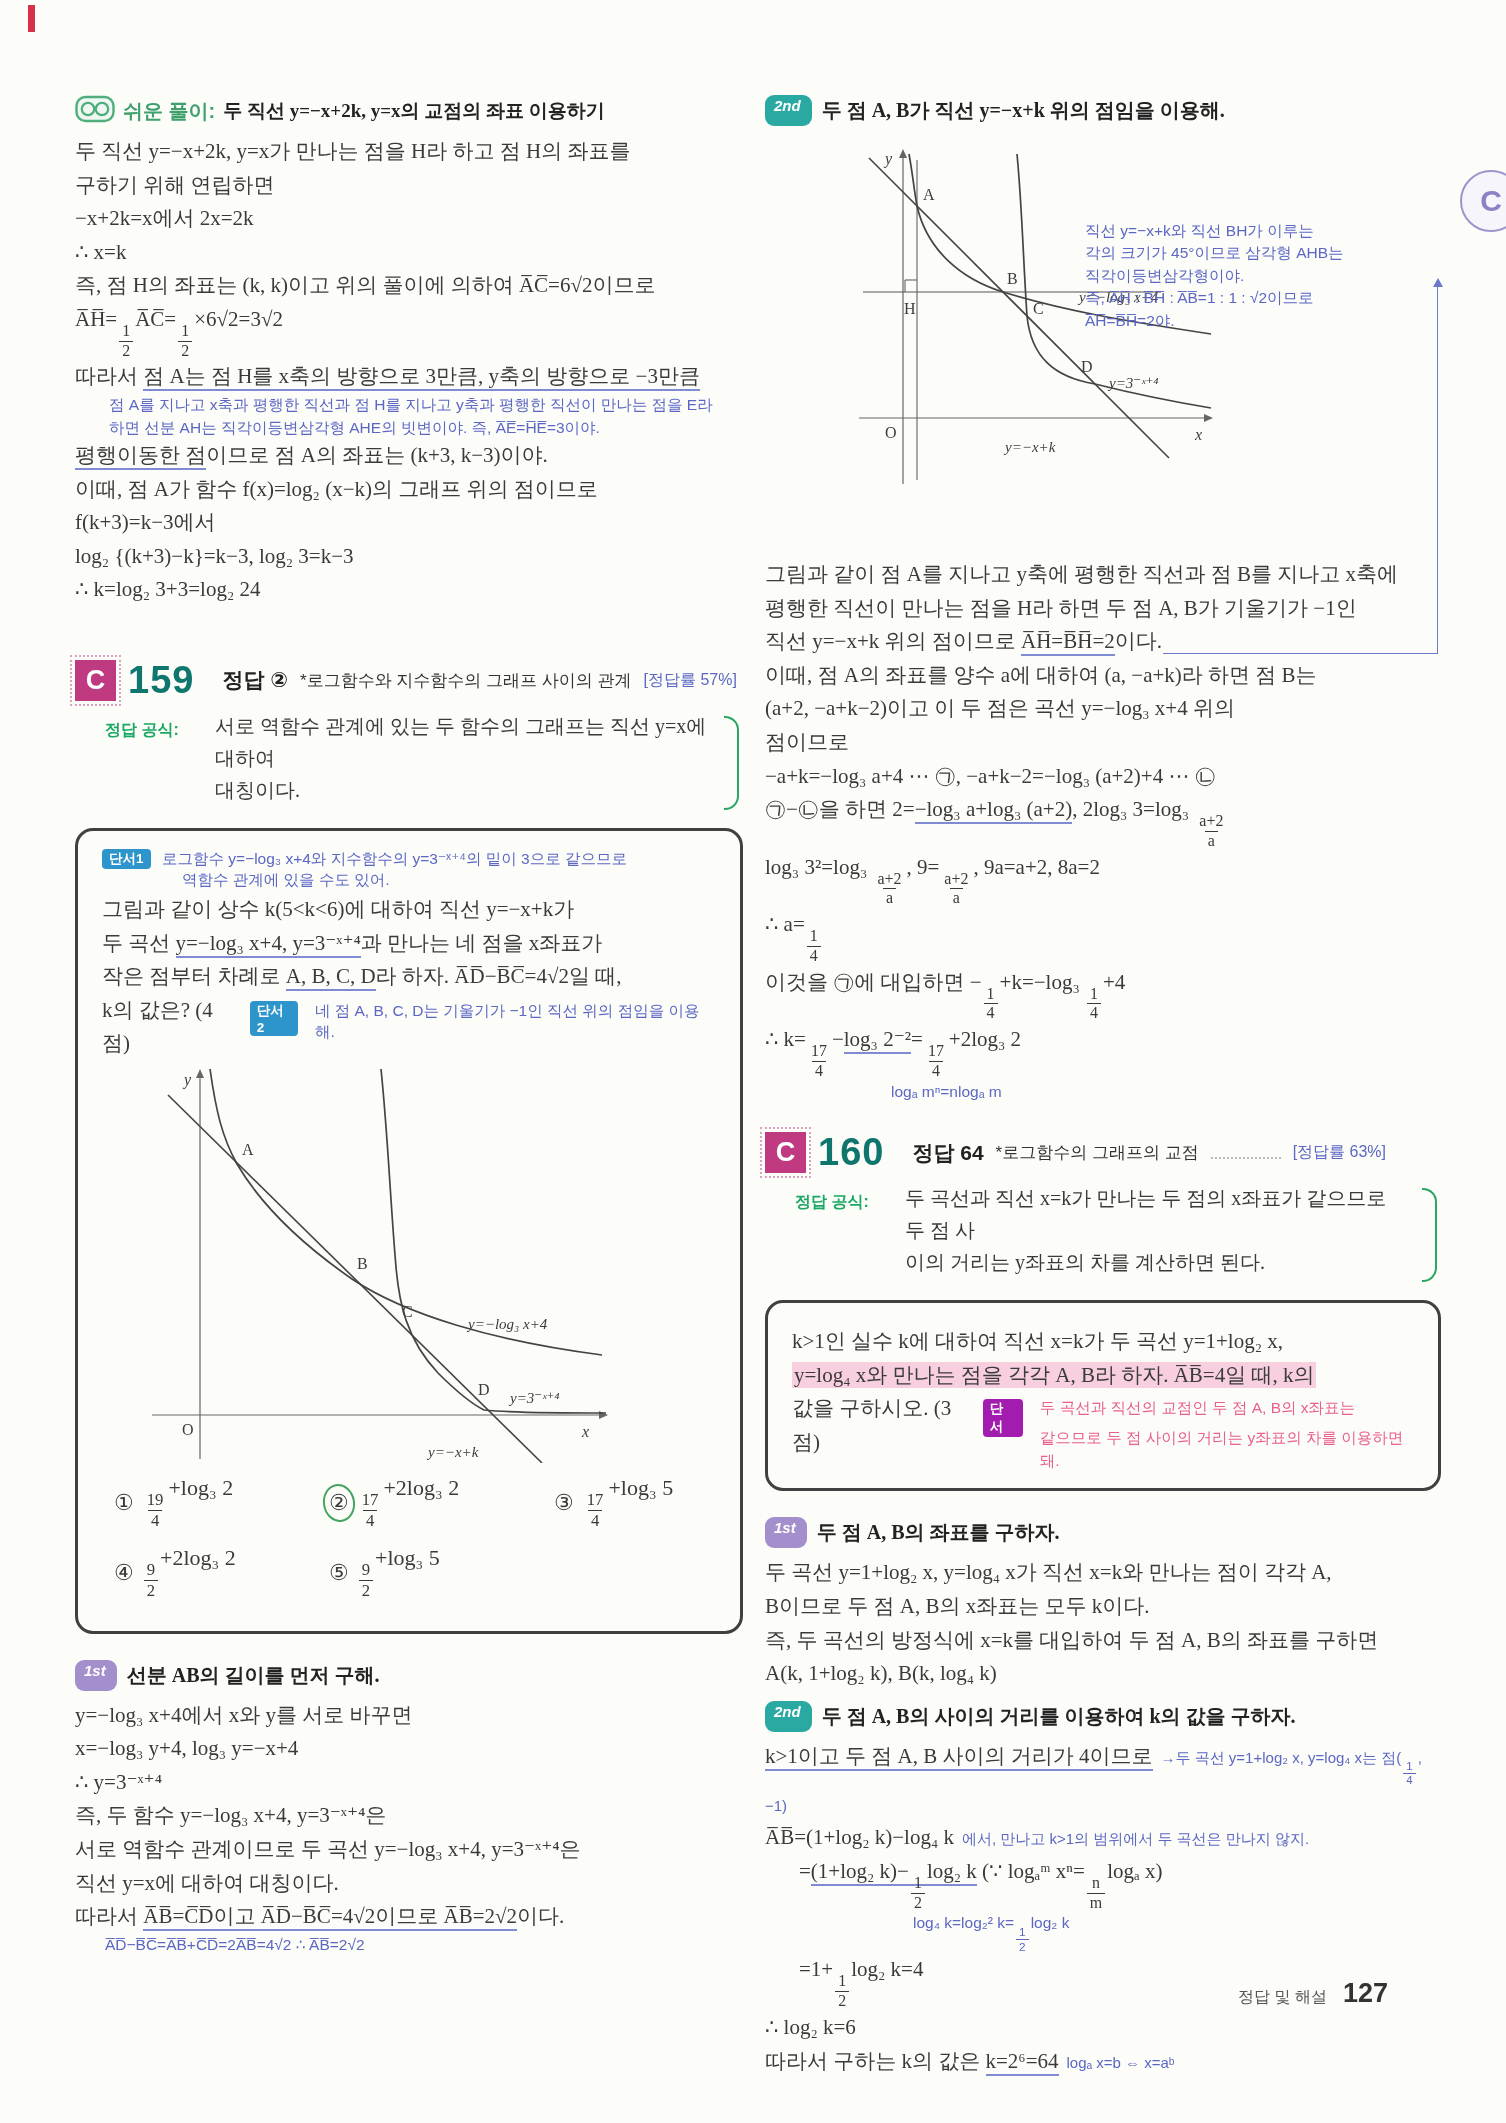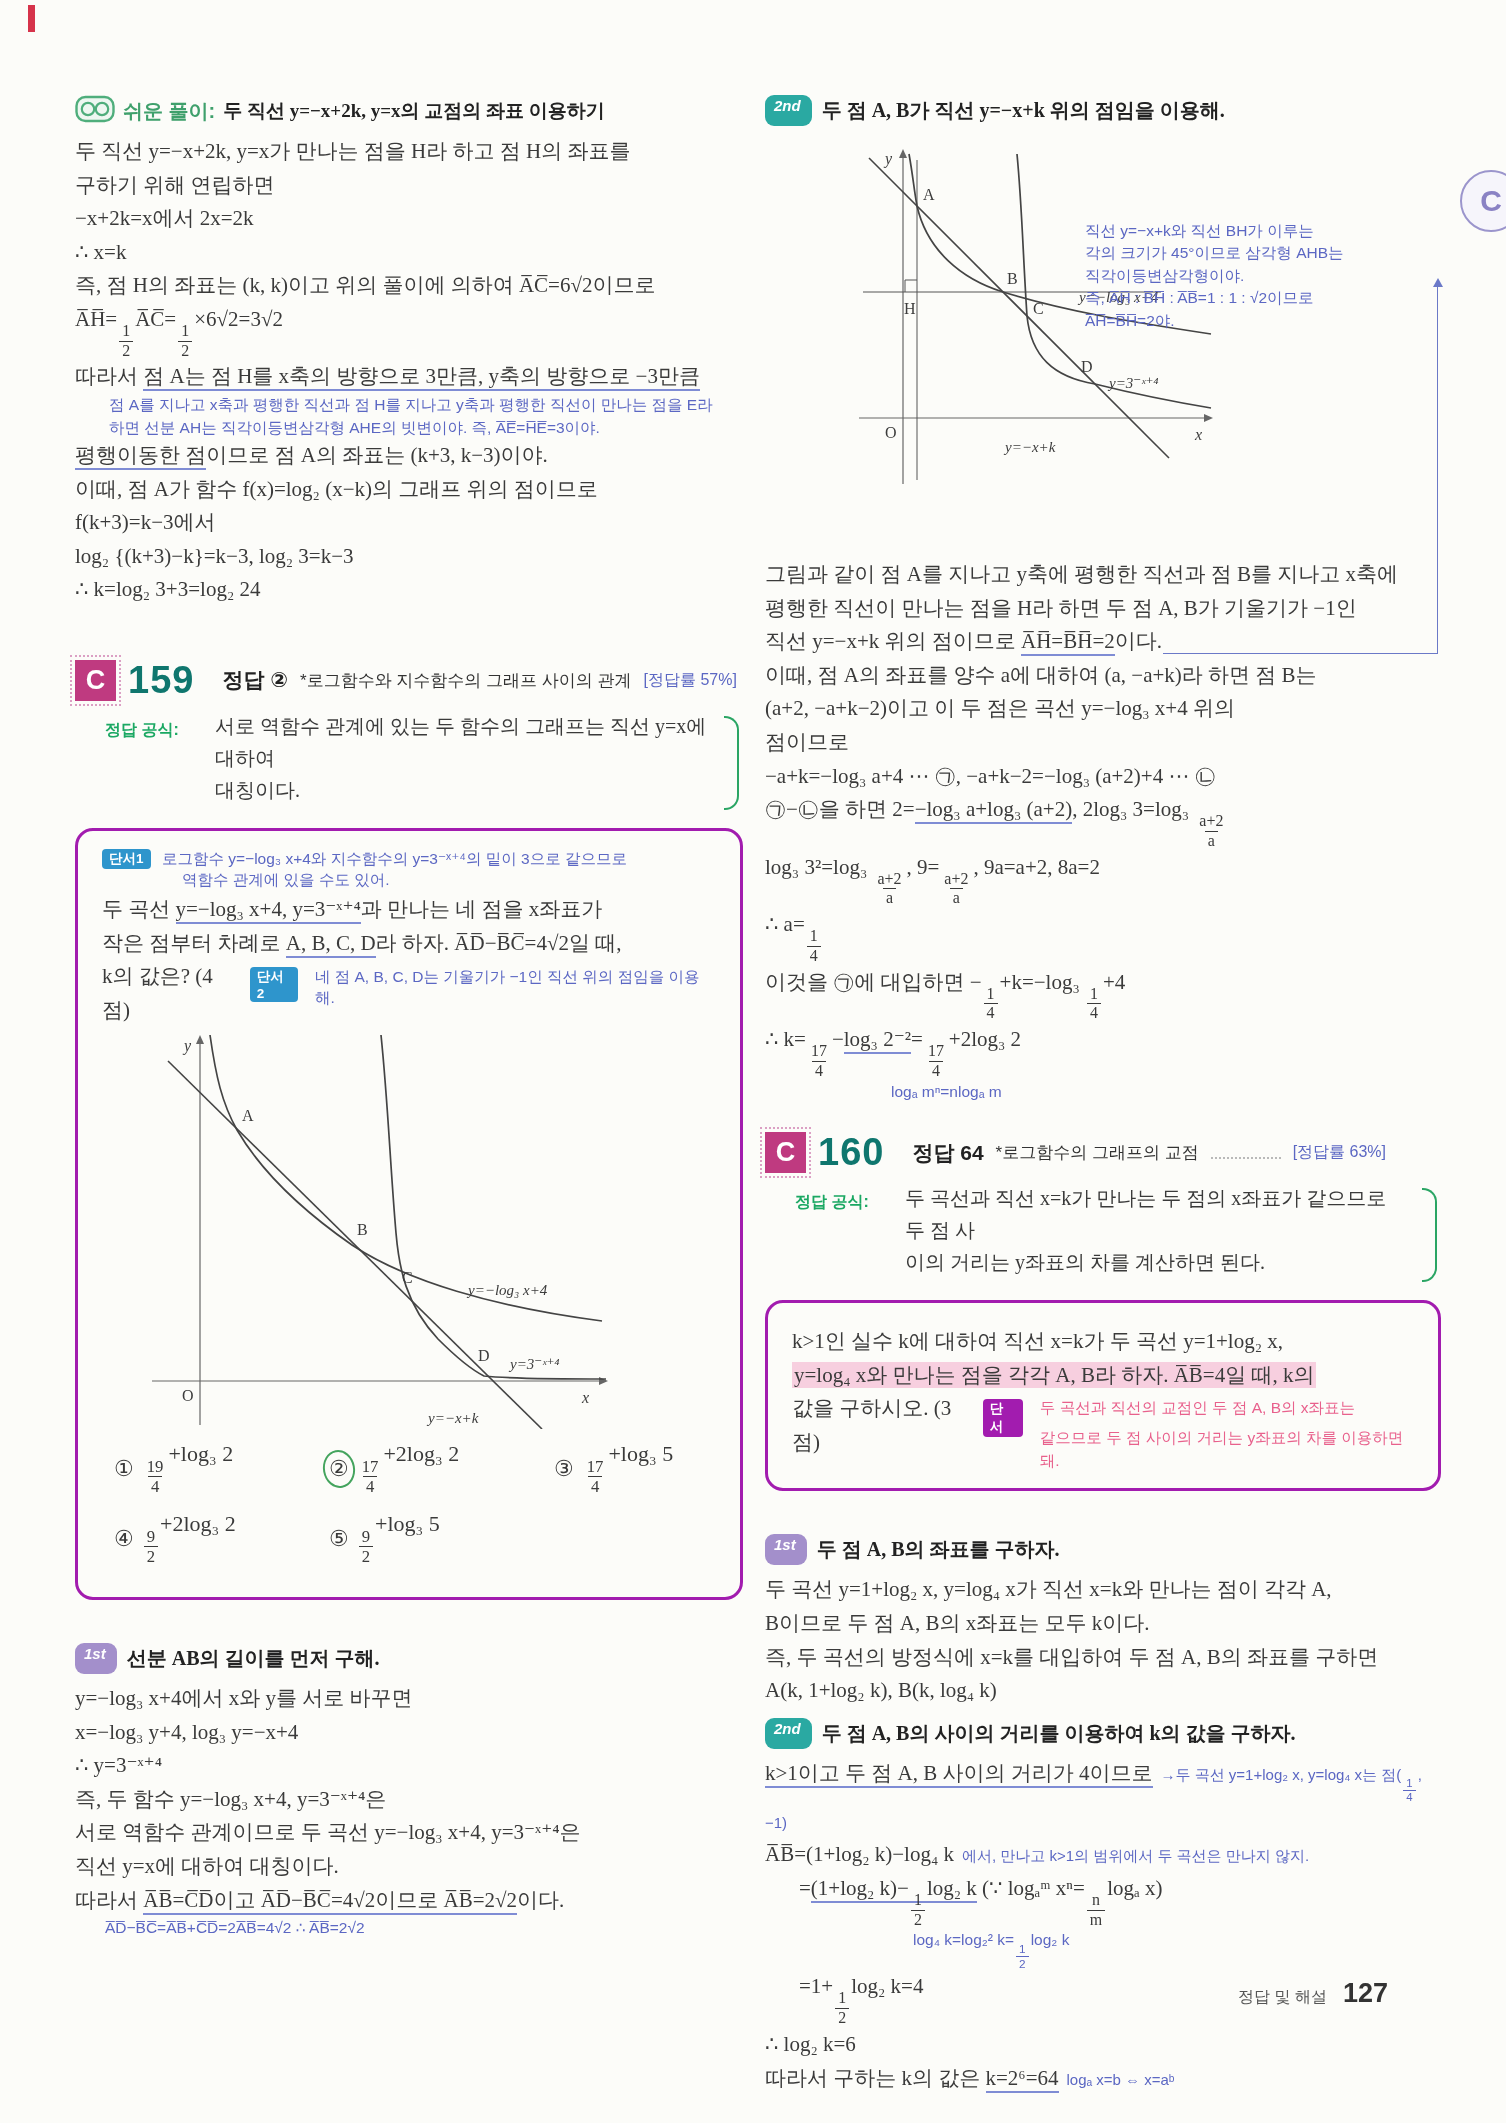--- a/index.html
+++ b/index.html
@@ -38,21 +38,21 @@
 
   
   .formula{position:relative;padding:4px 30px;margin:6px 0 18px 0;}
   .brkt{position:absolute;top:0;bottom:0;width:13px;}
   .brkt-l{left:4px;border:2.4px solid #2aa express;border-color:#2aa564;border-right:none;border-radius:14px 0 0 14px;}
   .brkt-r{right:4px;border:2.4px solid #2aa564;border-left:none;border-radius:0 14px 14px 0;}
   .formula .ln{font-size:20px;}
   .f-label{color:#1ba863;font-weight:bold;font-family:"Liberation Sans",sans-serif;}
 
   
-  .pbox{border:3px solid #a21caf;border-radius:18px;padding:18px 24px 16px 24px;margin-bottom:43px;}
+  .pbox{border:3px solid #404040;border-radius:18px;padding:18px 24px 16px 24px;margin-bottom:26px;}
   .clue-badge{display:inline-block;background:#2e95cc;color:#fff;border-radius:4px;
               font-size:13.5px;font-weight:bold;padding:1px 7px;margin-right:7px;vertical-align:1px;}
   .clue-badge.red{background:#a21caf;}
   .clue-text{font-size:15.5px;color:#5b67c3;}
 
   
   .step-head{display:flex;align-items:center;gap:10px;margin:10px 0 8px 0;}
   .step-badge{display:inline-block;border-radius:9px;color:#fff;font-weight:bold;font-style:italic;
               font-size:15px;padding:2px 11px 12px 9px;}
   .step-badge.one{background:#a38fcb;}
@@ -148,20 +148,21 @@
       <div style="display:inline-block;vertical-align:top;margin-top:-31px;padding-left:110px;"><div class="ln t">서로 역함수 관계에 있는 두 함수의 그래프는 직선 y=x에 대하여</div><div class="ln t">대칭이다.</div></div>
     </div>
 
     <div class="pbox">
       <div style="margin-bottom:2px;">
         <span class="clue-badge">단서1</span>
         <span class="clue-text">로그함수 y=−log₃ x+4와 지수함수의 y=3⁻ˣ⁺⁴의 밑이 3으로 같으므로</span>
         <div class="clue-text indent2">역함수 관계에 있을 수도 있어.</div>
       </div>
       <div>
+          <div class="ln t">그림과 같이 상수 k(5&lt;k&lt;6)에 대하여 직선 y=−x+k가</div>
           <div class="ln t">두 곡선 <span class="ul">y=−log₃ x+4, y=3⁻ˣ⁺⁴</span>과 만나는 네 점을 x좌표가</div>
           <div class="ln t">작은 점부터 차례로 <span class="ul">A, B, C, D</span>라 하자. A̅D̅−B̅C̅=4√2일 때,</div>
         </div>
       <div style="display:flex;align-items:flex-start;gap:10px;">
         <span class="ln">k의 값은? (4점)</span>
         <span class="clue-badge" style="margin-top:7px;">단서2</span>
         <span class="clue-text" style="margin-top:7px;">네 점 A, B, C, D는 기울기가 −1인 직선 위의 점임을 이용해.</span>
       </div>
 
       <svg width="475" height="396" viewBox="0 0 475 396" style="margin:6px 0 2px 36px;">

